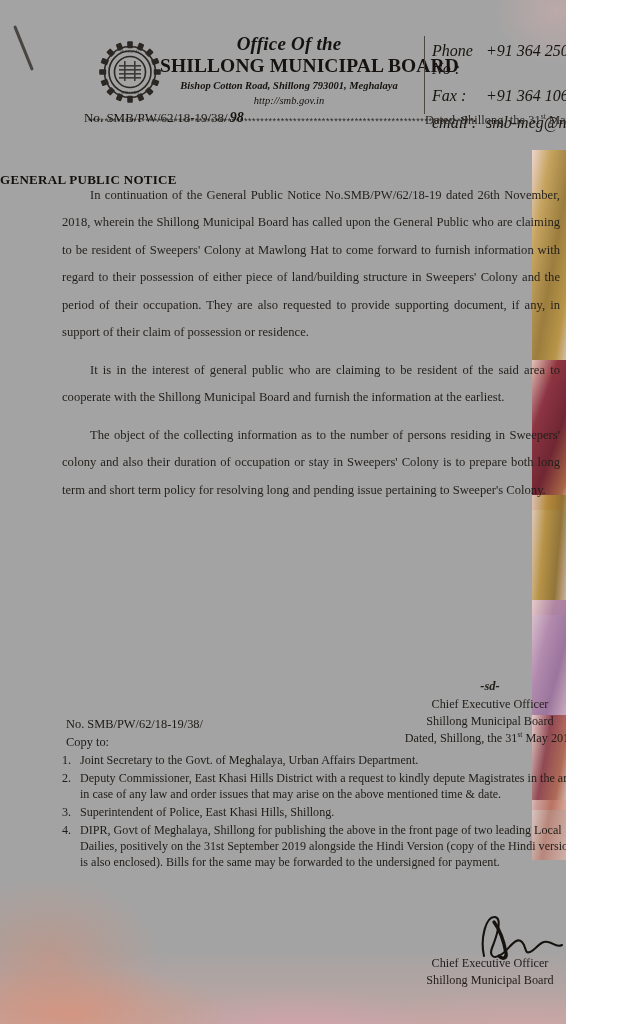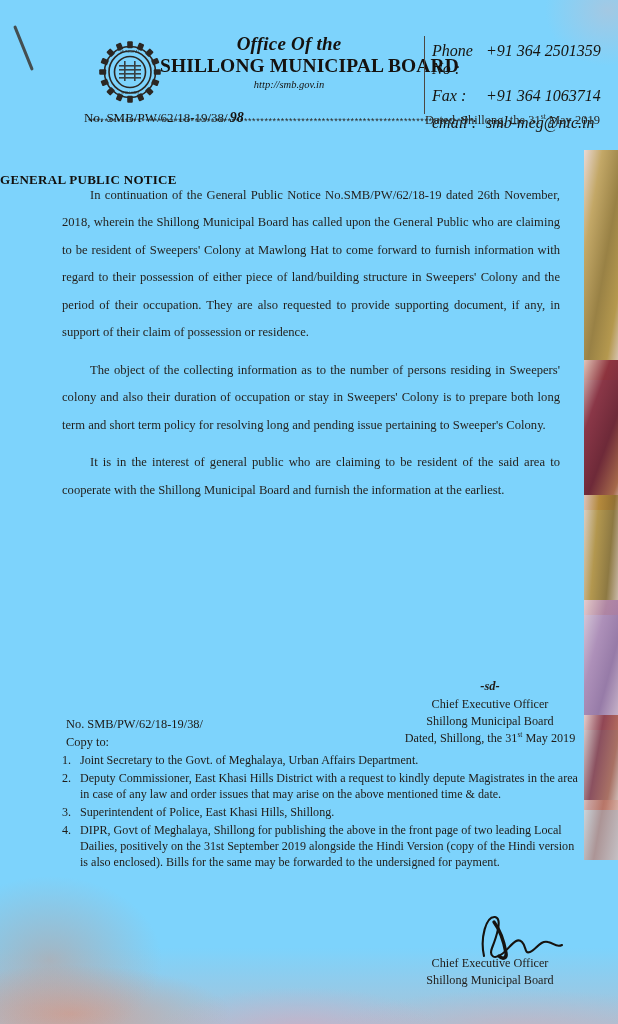--- a/index.html
+++ b/index.html
@@ -4,22 +4,22 @@
 <style>
   html,body{margin:0;padding:0;}
   body{
     width:618px;height:1024px;
     background:#ffffff;
     font-family:"Liberation Serif", serif;
     overflow:hidden;
   }
   .page{
     position:relative;
-    width:618px;height:1024px;
-    background:#7dd3fc;
+    width:566px;height:1024px;
+    background:#a3a3a3;
     overflow:hidden;
   }
   
   .tint-bottom{
     position:absolute;left:0;bottom:0;width:618px;height:90px;
     background:
       radial-gradient(ellipse 230px 70px at 70px 80px, rgba(226,140,110,.55), rgba(226,140,110,0) 70%),
       radial-gradient(ellipse 200px 60px at 300px 95px, rgba(230,160,185,.45), rgba(230,160,185,0) 70%),
       radial-gradient(ellipse 260px 55px at 520px 95px, rgba(225,165,175,.40), rgba(225,165,175,0) 72%),
       linear-gradient(to top, rgba(232,170,160,.40), rgba(255,255,255,0) 85%);
@@ -221,20 +221,21 @@
         <g fill="#2b2723" font-size="3.6" font-family="Liberation Sans, sans-serif">
           <text x="34" y="14.5" text-anchor="middle" opacity=".8">MUNICIPAL</text>
           <text x="34" y="56" text-anchor="middle" opacity=".8">SHILLONG</text>
         </g>
       </svg>
     </div>
 
     <div class="head-center">
       <div class="h-office">Office Of the</div>
       <div class="h-board">SHILLONG MUNICIPAL BOARD</div>
+      <div class="h-addr">Bishop Cotton Road, Shillong  793001, Meghalaya</div>
       <div class="h-url">http://smb.gov.in</div>
     </div>
 
     <div class="vrule"></div>
 
     <div class="contacts">
       <div class="crow">
         <span class="clab">Phone No :</span>
         <span class="cval">+91 364 2501359</span>
       </div>
@@ -257,22 +258,22 @@
     </div>
     <div class="ref-date">
       <span>Dated, Shillong, the 31</span><sup>st</sup><span> May 2019</span>
     </div>
   </div>
 
   <div class="title">GENERAL PUBLIC NOTICE</div>
 
   <div class="body">
     <p>In continuation of the General Public Notice No.SMB/PW/62/18-19 dated 26th November, 2018, wherein the Shillong Municipal Board has called upon the General Public who are claiming to be resident of Sweepers' Colony at Mawlong Hat to come forward to furnish information with regard to their possession of either piece of land/building structure in Sweepers' Colony and the period of their occupation. They are also requested to provide supporting document, if any, in support of their claim of possession or residence.</p>
+    <p class="p2">It is in the interest of general public who are claiming to be resident of the said area to cooperate with the Shillong Municipal Board and furnish the information at the earliest.</p>
     <p class="p2">The object of the collecting information as to the number of  persons residing in Sweepers' colony and also their duration of occupation or stay in Sweepers' Colony  is  to prepare both long term and short term  policy for resolving long and pending issue pertaining to Sweeper's Colony.</p>
-    <p class="p2">It is in the interest of general public who are claiming to be resident of the said area to cooperate with the Shillong Municipal Board and furnish the information at the earliest.</p>
   </div>
 
   <div class="sd-block">
     <div class="sd-mark">-sd-</div>
     <div>Chief Executive Officer</div>
     <div>Shillong Municipal Board</div>
     <div><span>Dated, Shillong, the 31</span><sup>st</sup><span> May 2019</span></div>
   </div>
 
   <div class="copy-ref">

